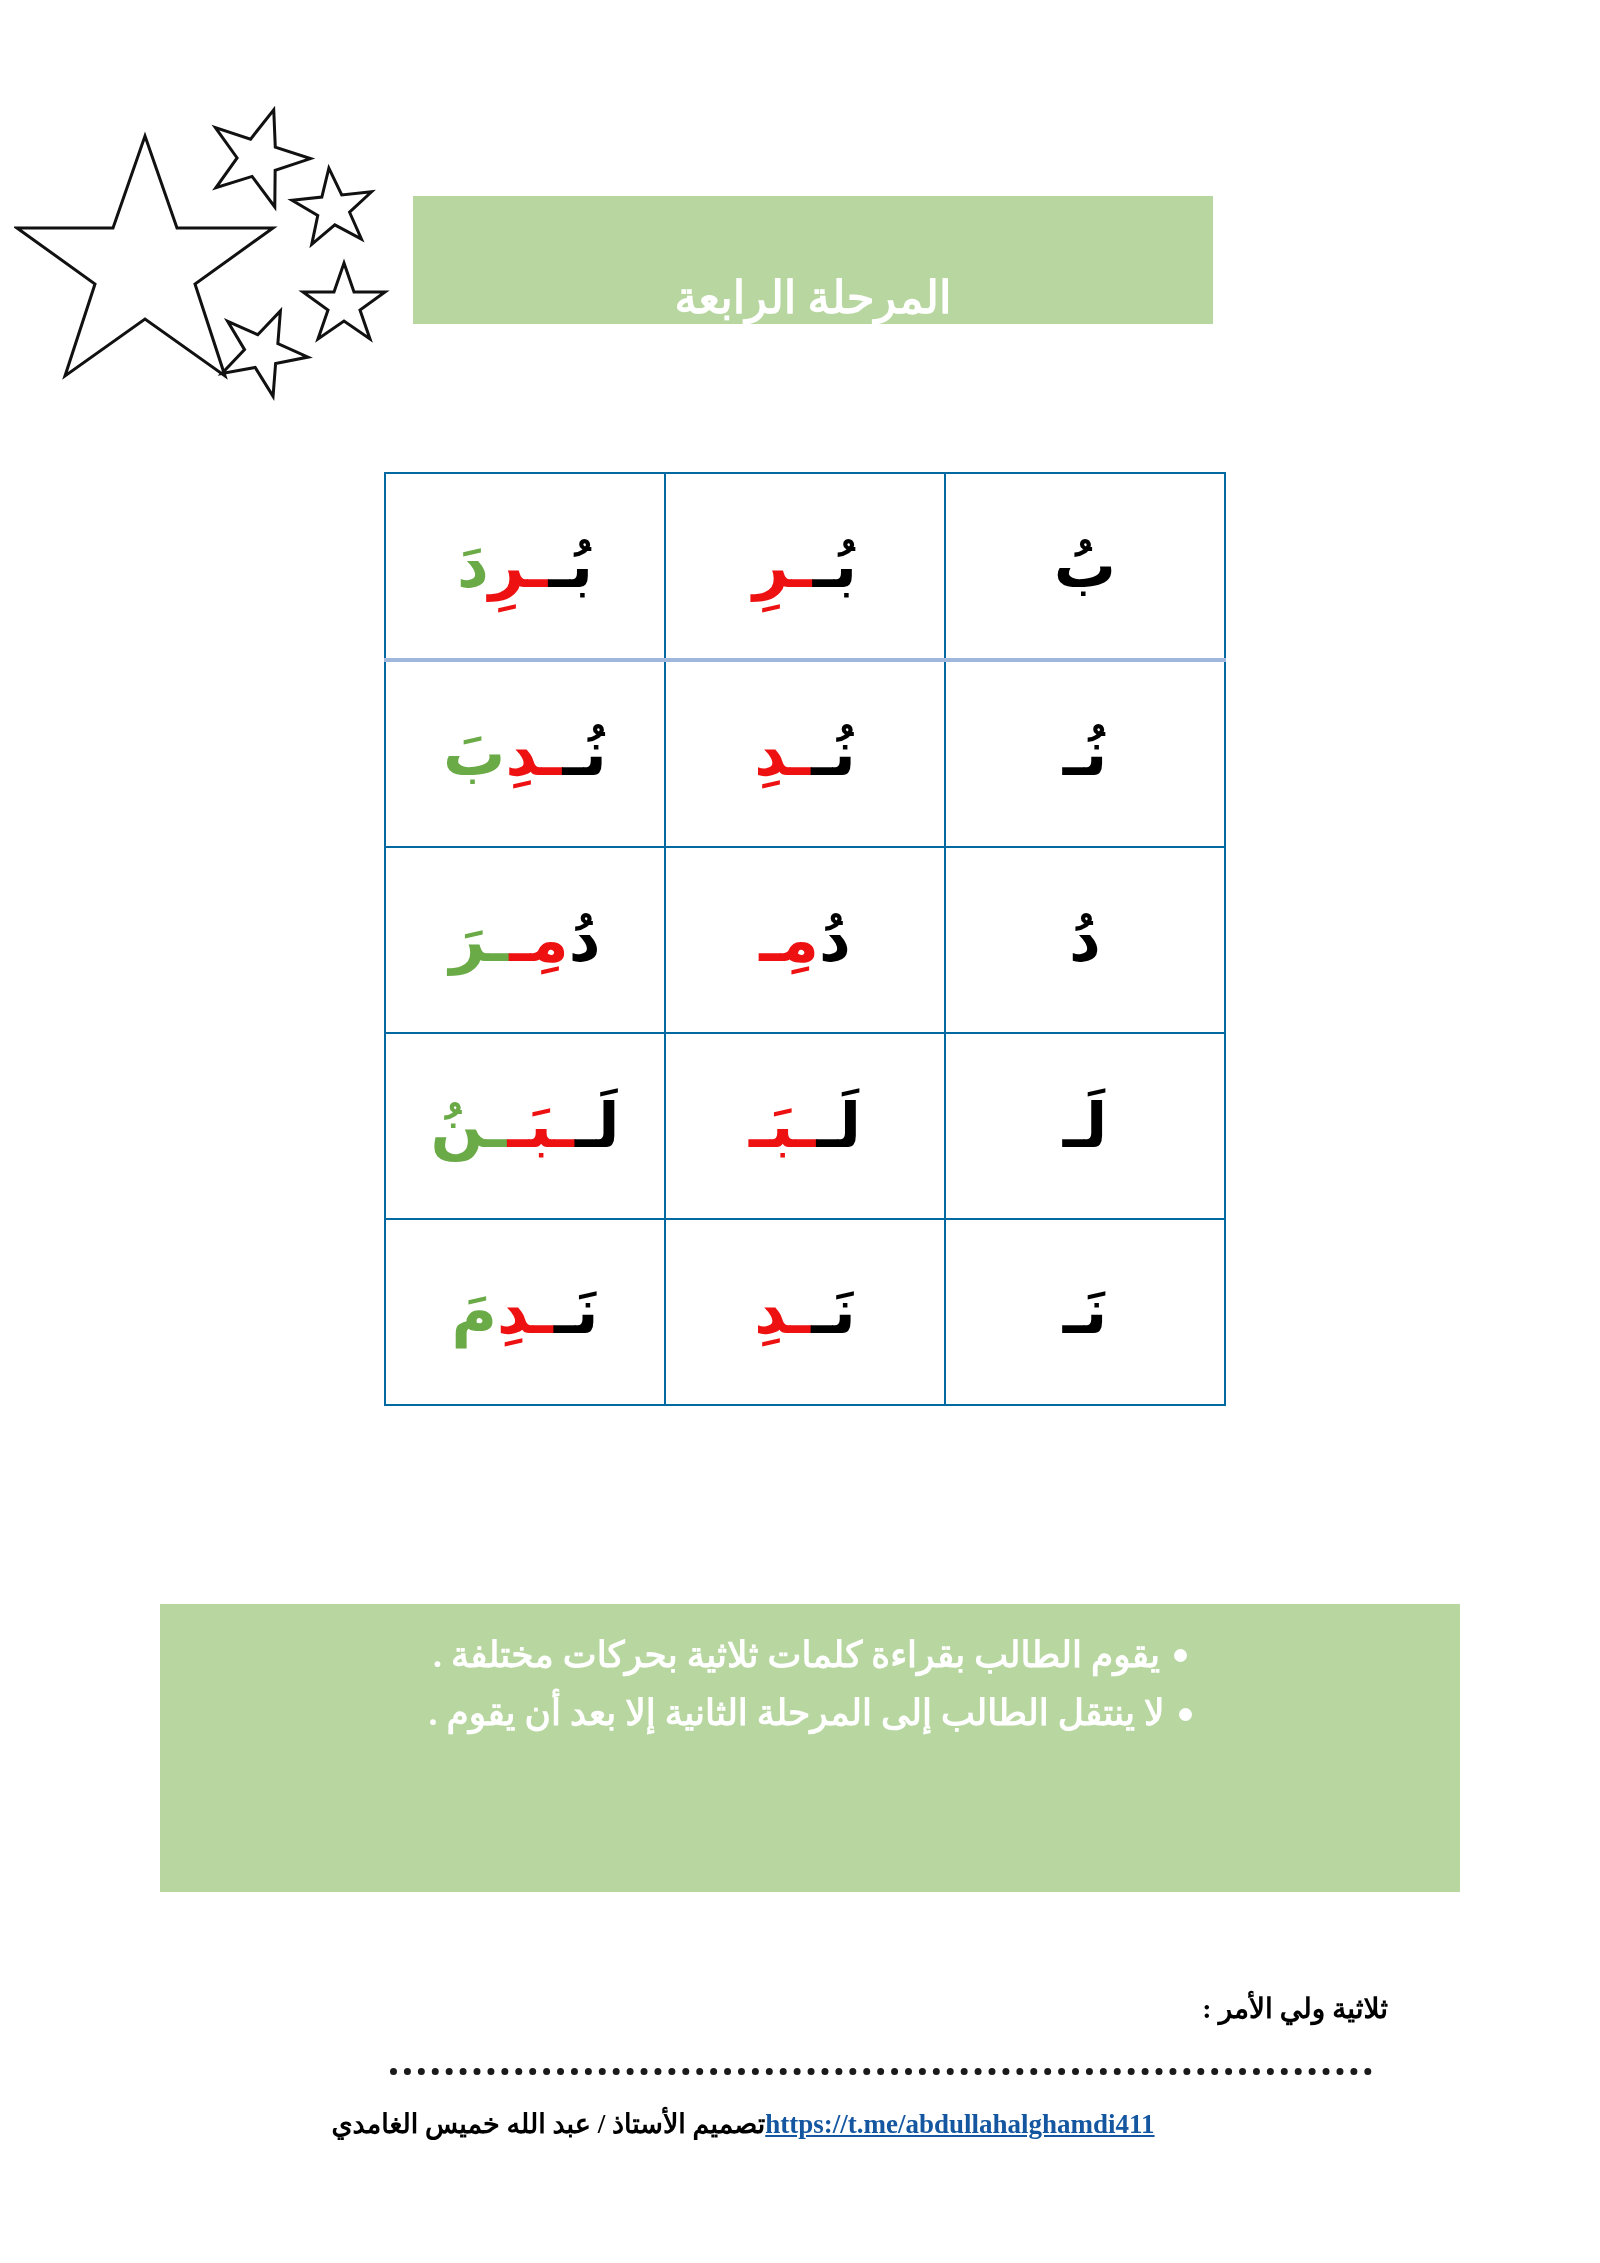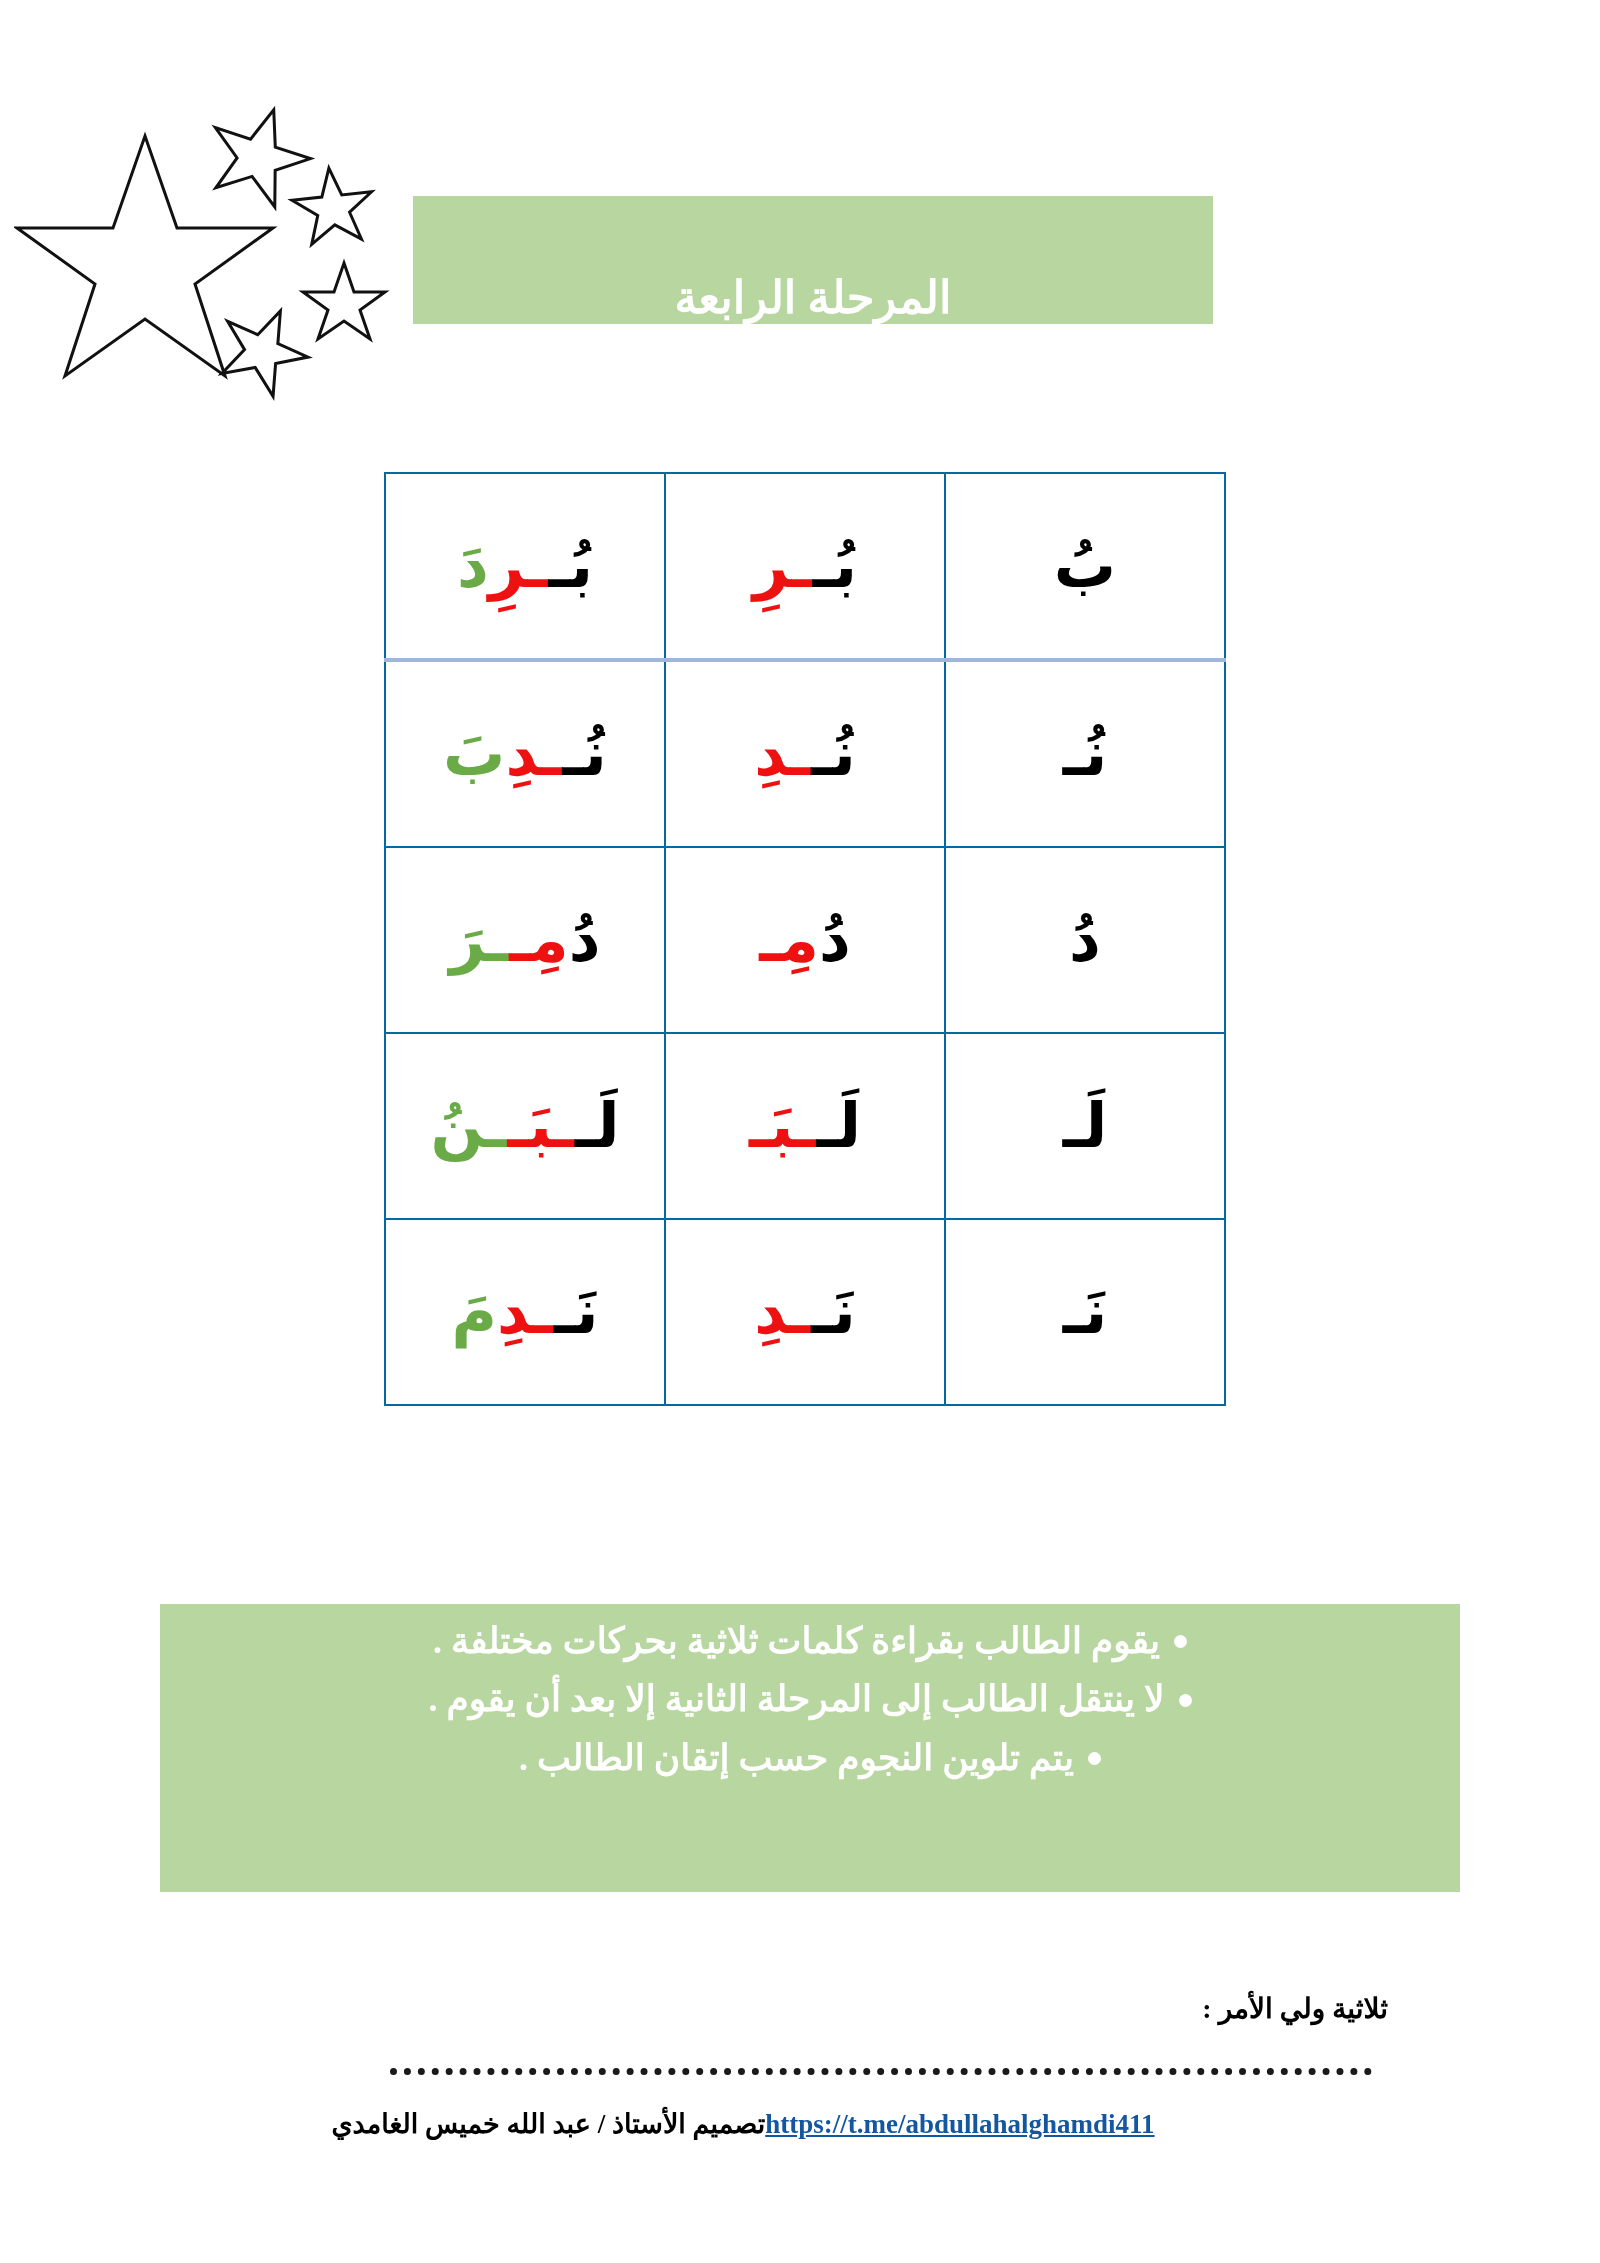--- a/index.html
+++ b/index.html
@@ -82,21 +82,21 @@
 
   
   #instructions-box {
     position: absolute;
     left: 160px;
     top: 1604px;
     width: 1300px;
     height: 288px;
     background: #b8d6a0;
     direction: rtl;
-    padding: 8px 52px 0 52px;
+    padding: 22px 52px 0 52px;
     box-sizing: border-box;
   }
   #instructions-box ul {
     list-style: none;
     margin: 0;
     padding: 0;
   }
   #instructions-box li {
     color: #ffffff;
     font-size: 36px;
@@ -211,21 +211,20 @@
       <td><span class="word"><span class="k">نَـ</span><span class="r">ـدِ</span></span></td>
       <td><span class="word"><span class="k">نَـ</span><span class="r">ـدِ</span><span class="g">مَ</span></span></td>
     </tr>
   </tbody>
 </table>
 
 <div id="instructions-box">
   <ul>
     <li><span class="bullet-dot"></span><span>يقوم الطالب بقراءة كلمات ثلاثية بحركات مختلفة .</span></li>
     <li><span class="bullet-dot"></span><span>لا ينتقل الطالب إلى المرحلة الثانية إلا بعد أن يقوم .</span></li>
-    <li><span class="bullet-dot"></span><span>يتم تلوين النجوم حسب إتقان الطالب .</span></li>
   </ul>
 </div>
 
 <div id="parent-notes-label">ثلاثية ولي الأمر :</div>
 <div id="parent-notes-line"></div>
 
 <div id="footer-credit">
   <a class="credit-link" href="#">https://t.me/abdullahalghamdi411</a><span>تصميم الأستاذ / عبد الله خميس الغامدي</span>
 </div>
 

